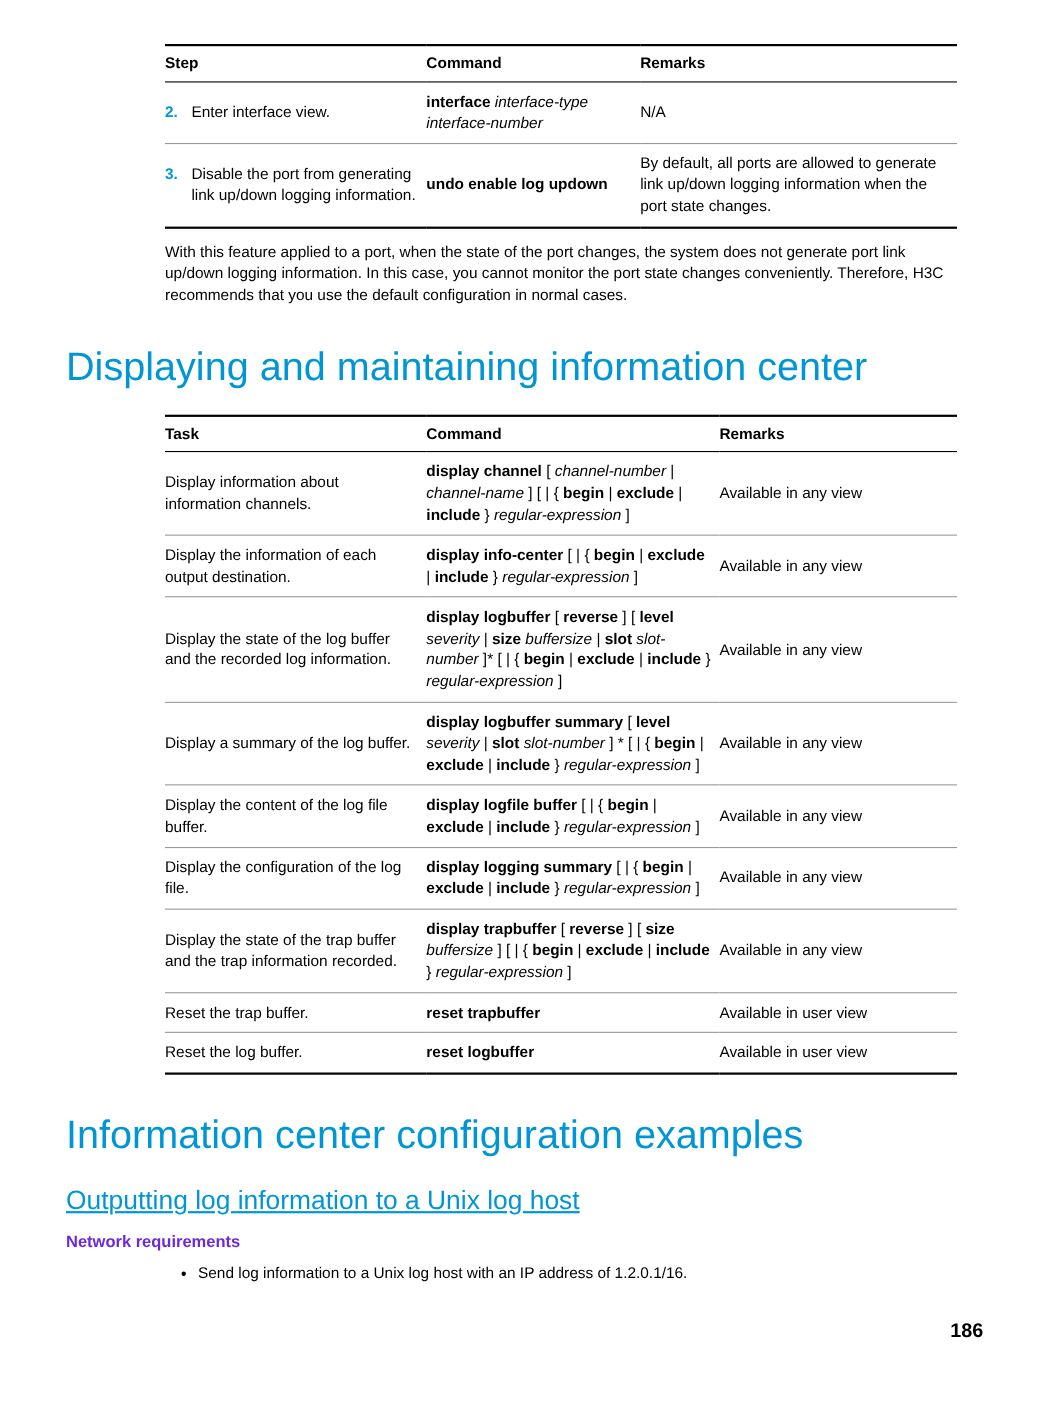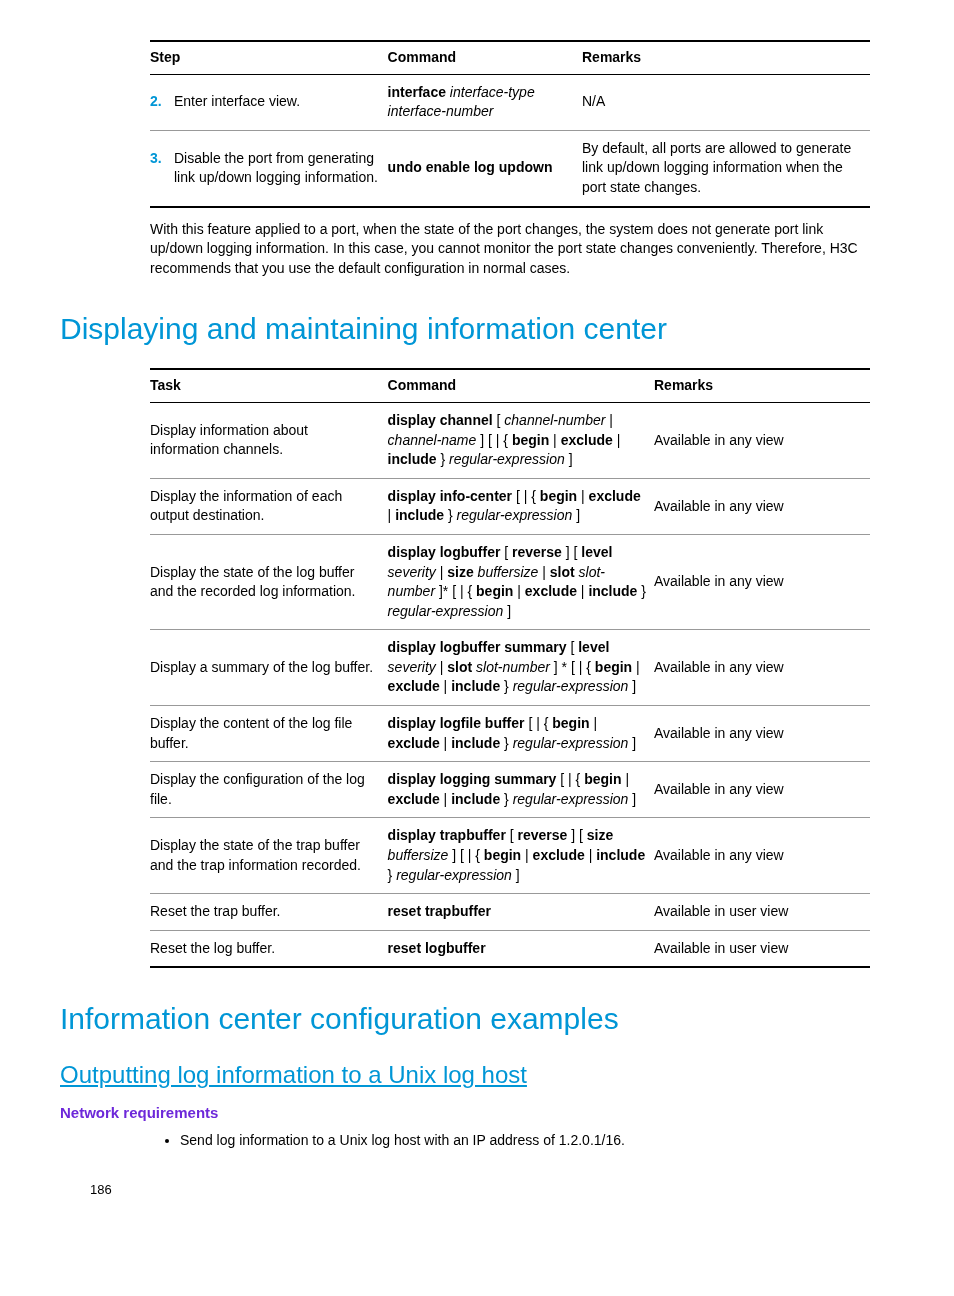--- a/index.html
+++ b/index.html
@@ -7,21 +7,21 @@
     font-size: 14px;
     color: #000;
     margin: 0;
     padding: 40px 60px 40px 90px;
     width: 804px;
     line-height: 1.4;
   }
   h1 {
     color: #0096d6;
     font-weight: normal;
-    font-size: 30px;
+    font-size: 36px;
     margin: 30px 0 18px 0;
     padding-left: 0;
     margin-left: -30px;
   }
   h2 {
     color: #0096d6;
     font-weight: normal;
     font-size: 24px;
     margin: 18px 0 10px 0;
     padding-left: 0;
@@ -64,23 +64,24 @@
     margin-left: 60px;
     width: 720px;
     margin-top: 12px;
     margin-bottom: 10px;
   }
   .note-label {
     color: #0096d6;
     margin-bottom: 2px;
   }
   .pagenum {
-    text-align: left;
-    font-size: 13px;
+    text-align: right;
+    font-size: 18px;
     margin-top: 30px;
+    font-weight: bold;
   }
   ul.bullet {
     margin: 6px 0 0 70px;
     padding-left: 20px;
   }
   ul.bullet li {
     margin-bottom: 4px;
   }
   .col-task { width: 33%; }
   .col-cmd1 { width: 27%; }

